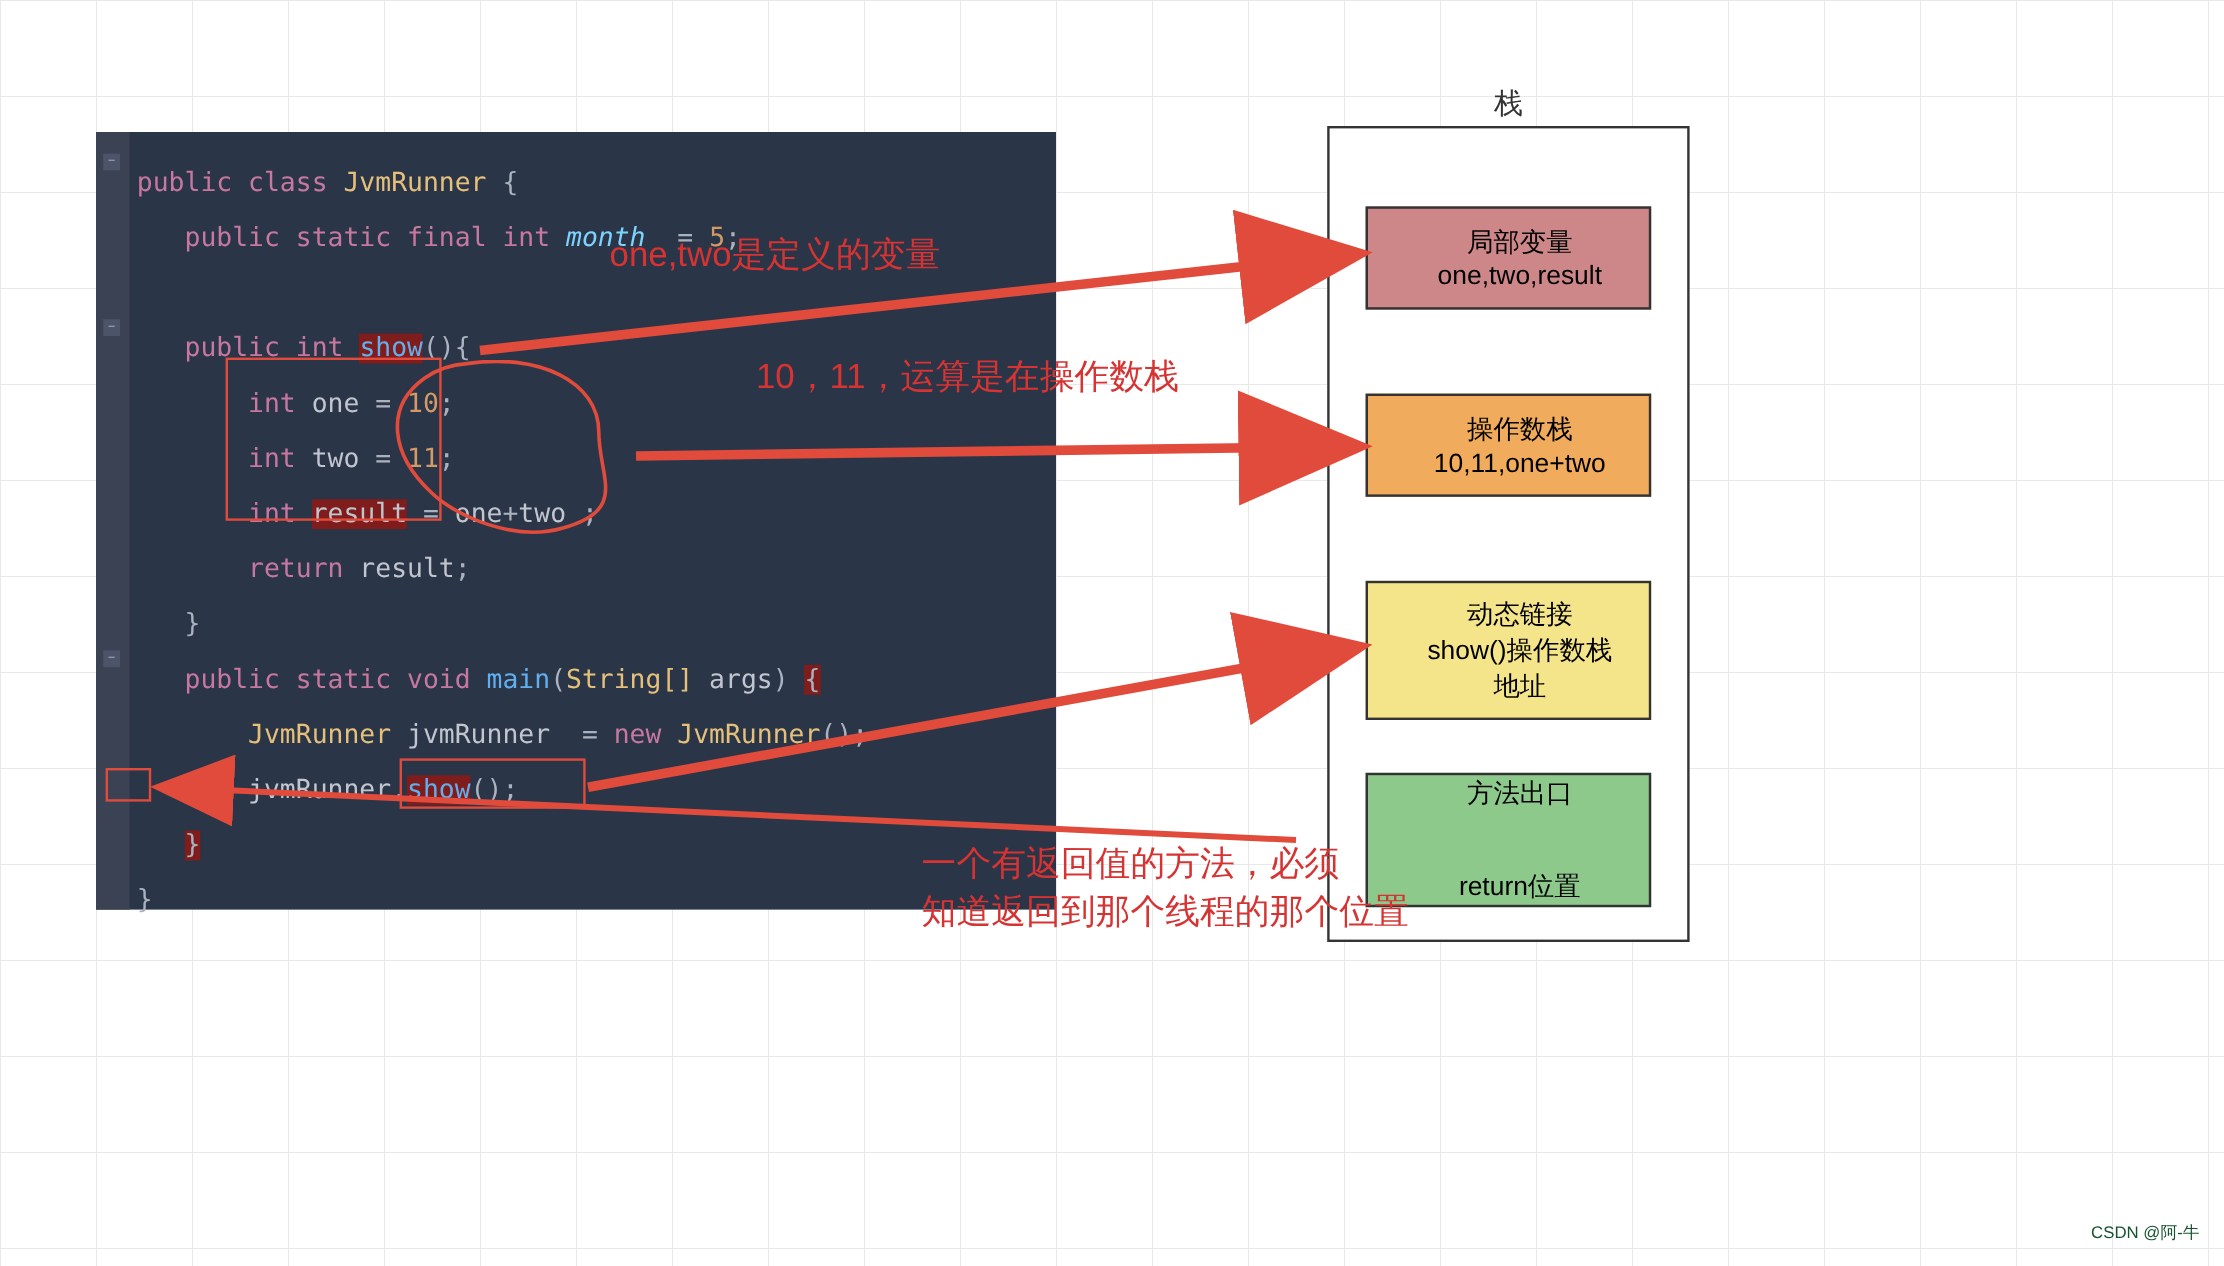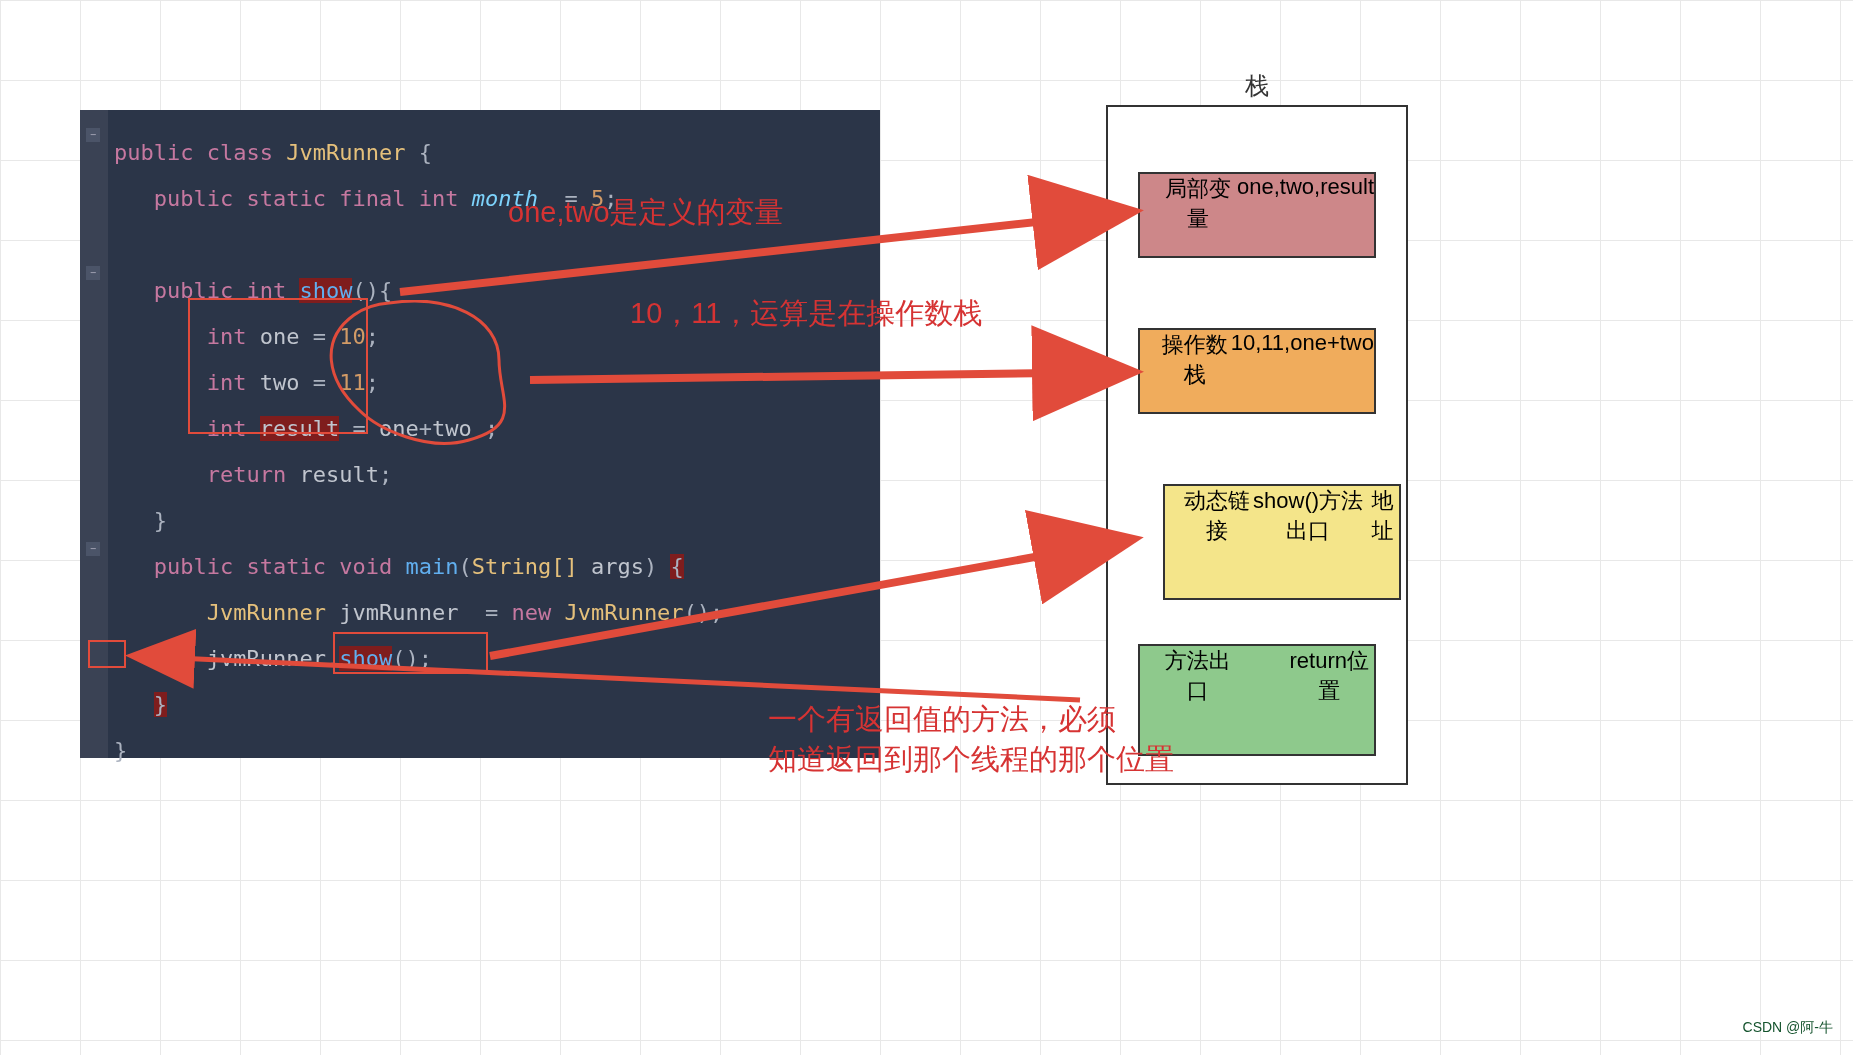--- a/index.html
+++ b/index.html
@@ -53,25 +53,25 @@
 .stack-title{
   position:absolute;left:1106px;top:70px;width:302px;
   text-align:center;font-size:24px;color:#333;
 }
 .stack-box{
   position:absolute;left:1138px;
   width:238px;
   border:2px solid #333;
   text-align:center;
   font-size:22px;
-  display:flex;flex-direction:row;justify-content:center;padding-left:19px;
+  display:flex;flex-direction:column;justify-content:center;padding-left:19px;
 }
 .sb-red{top:172px;height:86px;background:#cd8789;}
 .sb-orange{top:328px;height:86px;background:#f0ac5c;}
-.sb-yellow{top:484px;height:116px;background:#f4e58a;margin-left:25px;}
+.sb-yellow{top:484px;height:116px;background:#f4e58a;}
 .sb-green{top:644px;height:112px;background:#8ec98c;gap:48px;}
 
 .annot{position:absolute;color:#d63333;font-size:29px;white-space:pre-line}
 .a1{left:508px;top:193px}
 .a2{left:630px;top:294px}
 .a3{left:768px;top:700px}
 
 .watermark{
   position:absolute;right:20px;bottom:18px;
   font-size:14px;color:#14532d;
@@ -133,21 +133,21 @@
 <div class="stack-box sb-red">
   <div>局部变量</div>
   <div>one,two,result</div>
 </div>
 <div class="stack-box sb-orange">
   <div>操作数栈</div>
   <div>10,11,one+two</div>
 </div>
 <div class="stack-box sb-yellow">
   <div>动态链接</div>
-  <div>show()方法出口</div>
+  <div>show()操作数栈</div>
   <div>地址</div>
 </div>
 <div class="stack-box sb-green">
   <div>方法出口</div>
   <div>return位置</div>
 </div>
 
 <div class="annot a1">one,two是定义的变量</div>
 <div class="annot a2">10，11，运算是在操作数栈</div>
 <div class="annot a3">一个有返回值的方法，必须

